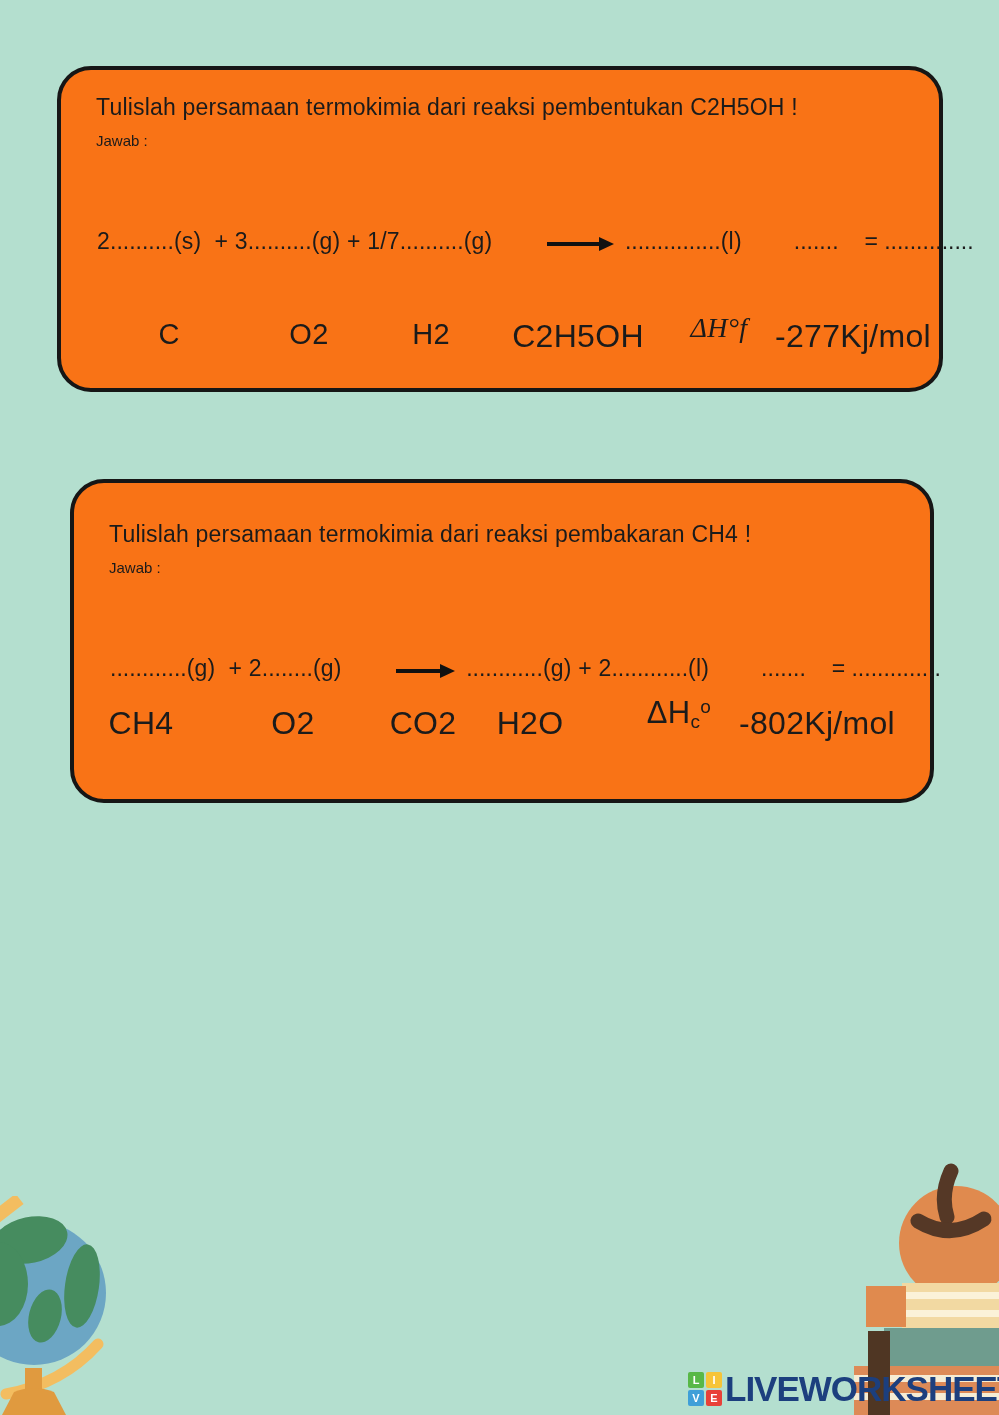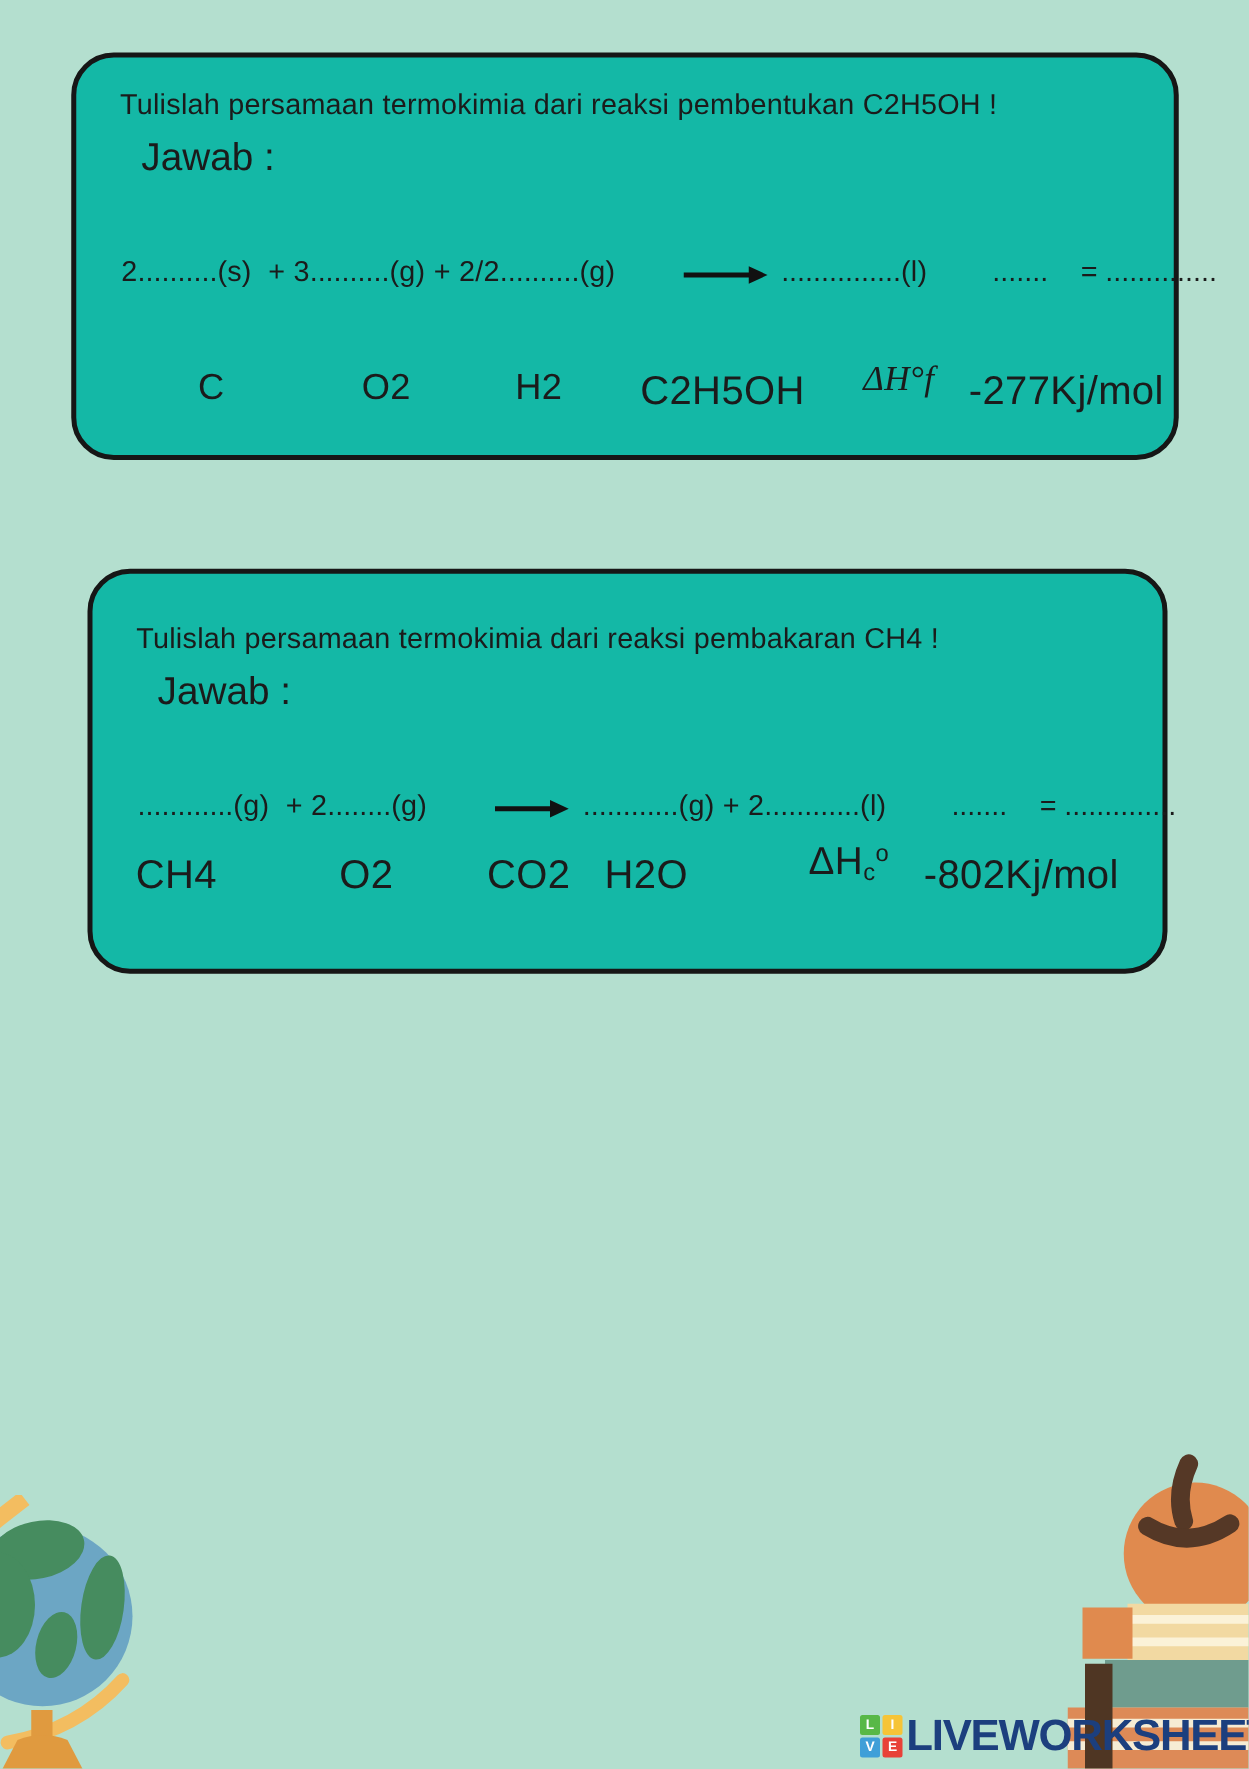--- a/index.html
+++ b/index.html
@@ -6,32 +6,33 @@
   html, body { width: 999px; height: 1415px; }
   body {
     position: relative;
     background: #b4dfcf;
     font-family: "Liberation Sans", sans-serif;
     color: #1b1b1b;
     overflow: hidden;
   }
   .card {
     position: absolute;
-    background: #14b8a6;
+    background: #f97316;
     border: 4px solid #161616;
     border-radius: 34px;
     z-index: 2;
+    margin-top: 24px;
   }
   #card1 { left: 57px;  top: 42px;  width: 886px; height: 326px; }
   #card2 { left: 70px;  top: 455px; width: 864px; height: 324px; }
 
   .q-title { position: absolute; left: 35px; font-size: 23px; letter-spacing: .2px; white-space: pre; }
   #card1 .q-title { top: 24px; }
   #card2 .q-title { top: 38px; }
-  .jawab { position: absolute; left: 52px; font-size: 31px; }
+  .jawab { position: absolute; left: 35px; font-size: 15px; }
   #card1 .jawab { top: 62px; }
   #card2 .jawab { top: 76px; }
 
   .eq {
     position: absolute; left: 36px; right: 20px;
     display: flex; align-items: center;
     font-size: 23px; white-space: pre; letter-spacing: .2px;
   }
   #card1 .eq { top: 128px; }
   #card2 .eq { top: 142px; }
@@ -86,21 +87,21 @@
   }
 </style>
 </head>
 <body>
 
 <section class="card" id="card1">
   <div class="q-title">Tulislah persamaan termokimia dari reaksi pembentukan C2H5OH !</div>
   <div class="jawab">Jawab :</div>
 
   <div class="eq">
-    <span>2</span><span class="blank">..........</span><span>(s)  + 3</span><span class="blank">..........</span><span>(g) + 2/2</span><span class="blank">..........</span><span>(g)</span>
+    <span>2</span><span class="blank">..........</span><span>(s)  + 3</span><span class="blank">..........</span><span>(g) + 1/7</span><span class="blank">..........</span><span>(g)</span>
     <span class="arrow-wrap">
       <svg width="70" height="16" viewBox="0 0 70 16">
           <line x1="2" y1="8" x2="56" y2="8" stroke="#111" stroke-width="4"></line>
           <polygon points="54,1 69,8 54,15" fill="#111"></polygon>
         </svg>
     </span>
     <span class="blank">...............</span><span>(l)</span>
     <span class="blank gap-lg">.......</span>
     <span class="gap-md">=</span>
     <span class="blank gap-sm">..............</span>
@@ -128,21 +129,21 @@
     </span>
     <span class="blank">............</span><span>(g) + 2</span><span class="blank">............</span><span>(l)</span>
     <span class="blank gap-lg">.......</span>
     <span class="gap-md">=</span>
     <span class="blank gap-sm">..............</span>
   </div>
 
   <span class="bank-item" style="left:67px">CH4</span>
   <span class="bank-item" style="left:219px">O2</span>
   <span class="bank-item" style="left:349px">CO2</span>
-  <span class="bank-item" style="left:443px">H2O</span>
+  <span class="bank-item" style="left:456px">H2O</span>
   <span class="bank-item dh2" style="left:605px;top:212px"><span>ΔH</span><span class="sub">c</span><span class="sup">o</span></span>
   <span class="bank-item" style="left:743px">-802Kj/mol</span>
 </section>
 
 <svg class="deco" id="globe-svg" width="140" height="219" viewBox="0 0 140 219">
   <rect x="-10" y="12" width="36" height="13" fill="#f3bd60" transform="rotate(-38 0 20)"></rect>
   <circle cx="34" cy="97" r="72" fill="#6ca6c4"></circle>
   <g fill="#468c5f">
     <ellipse cx="30" cy="44" rx="38" ry="23" transform="rotate(-12 30 44)"></ellipse>
     <ellipse cx="-2" cy="88" rx="30" ry="42"></ellipse>

